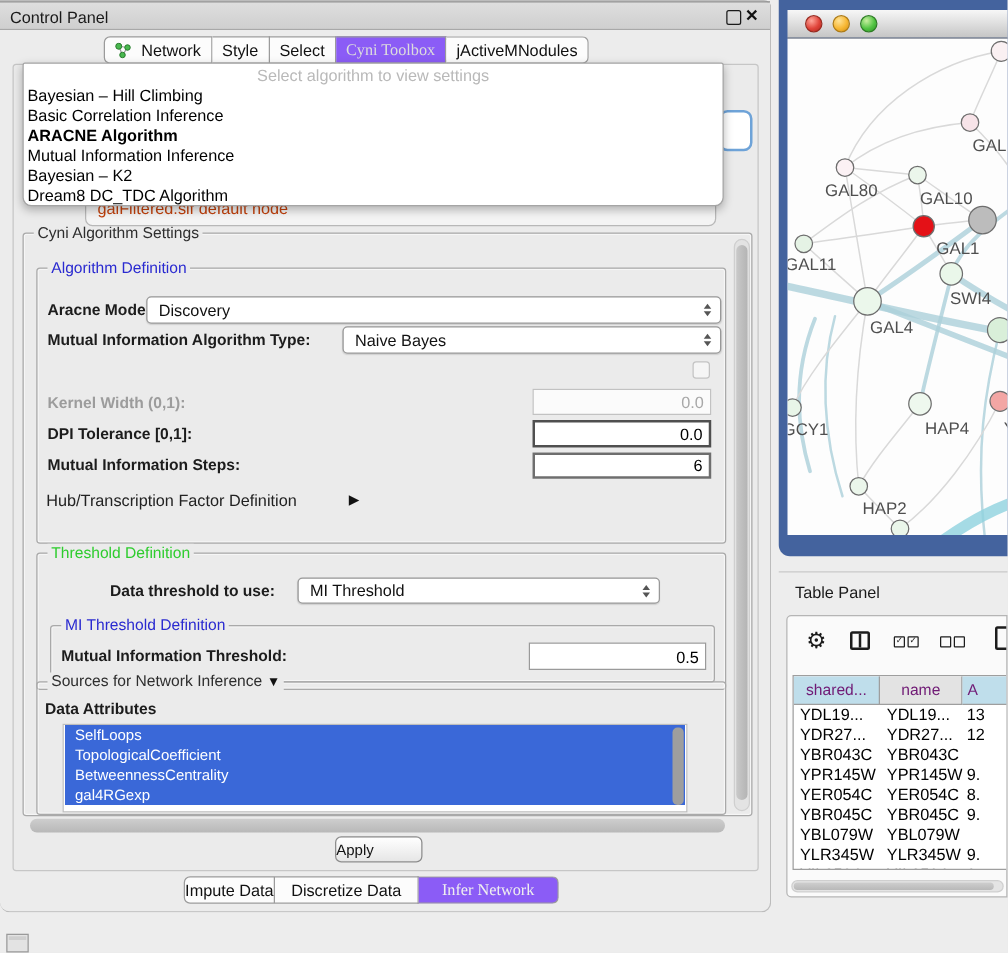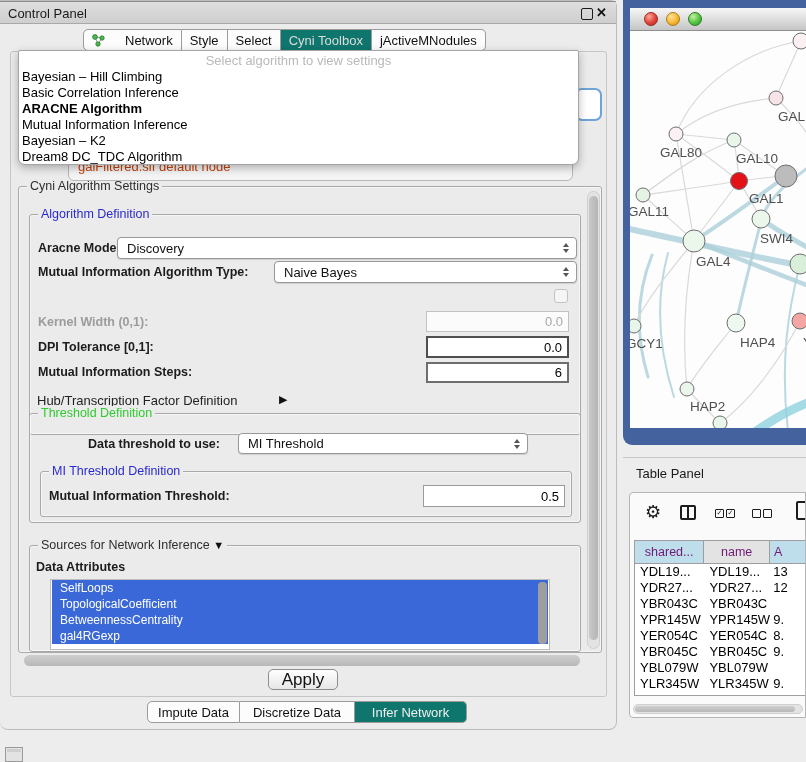--- a/index.html
+++ b/index.html
@@ -15,25 +15,25 @@
     background:linear-gradient(#dedede,#cfcfcf);border-bottom:1px solid #a8a8a8;
     border-top:1px solid #8c8c8c;box-sizing:border-box;}
   #cp-title{position:absolute;left:8px;top:4px;font-size:13px;color:#1a1a1a;}
   #cp-float{position:absolute;left:581px;top:6px;width:10px;height:10px;
     border:1.5px solid #1a1a1a;border-radius:2px;background:transparent;}
   #cp-close{position:absolute;left:596px;top:3px;font-size:13px;font-weight:bold;color:#111;}
 
   
   .seg-row{position:absolute;display:flex;height:22px;}
   .seg{box-sizing:border-box;border:1px solid #9b9b9b;border-left:none;background:#fcfcfc;
-    font-size:13px;color:#111;display:flex;align-items:center;justify-content:center;gap:20px;
+    font-size:13px;color:#111;display:flex;align-items:center;justify-content:center;gap:8px;
     padding:0 8px;white-space:nowrap;}
   .seg:first-child{border-left:1px solid #9b9b9b;border-radius:5px 0 0 5px;}
   .seg:last-child{border-radius:0 5px 5px 0;}
-  .seg.selected{background:#0f766e;color:#dcdcdc;}
+  .seg.selected{background:#8b5cf6;color:#dcdcdc;font-family:Liberation Serif, serif;}
   #cp-tabs{left:83px;top:28px;}
   #cp-bottom-tabs{left:147px;top:700px;}
   #cp-bottom-tabs .seg.selected{color:#efefef;}
 
   
   #cp-body{position:absolute;left:10px;top:50px;width:597px;height:646px;
     background:#ebebeb;border:1px solid #c6c6c6;border-radius:3px;box-sizing:border-box;}
 
   
   #ghost-combo{position:absolute;left:68px;top:154px;width:505px;height:26px;
@@ -91,21 +91,21 @@
   #attr-scroll{position:absolute;width:9px;border-radius:4px;background:#9e9e9e;}
 
   
   .sb-track-v{position:absolute;background:#e3e3e3;border:1px solid #cfcfcf;border-radius:7px;box-sizing:border-box;}
   .sb-thumb{position:absolute;background:linear-gradient(90deg,#c9c9c9,#b4b4b4);border-radius:6px;}
   .sb-thumb-h{position:absolute;background:linear-gradient(#cecece,#b8b8b8);border-radius:6px;}
 
   
   #apply-btn{position:absolute;left:268px;top:668px;width:70px;height:21px;
     background:linear-gradient(#ffffff,#e6e6e6);border:1px solid #8d8d8d;border-radius:5px;
-    font-size:17px;color:#111;display:flex;align-items:center;justify-content:center;box-sizing:border-box;}
+    font-size:12px;color:#111;display:flex;align-items:center;box-sizing:border-box;}
 
   
   #net-window{position:absolute;left:623px;top:0;width:183px;height:445px;
     background:#44639e;border-radius:0 0 0 9px;}
   #net-titlebar{position:absolute;left:7px;top:8px;width:176px;height:23px;
     background:linear-gradient(#f7f7f7,#c5c5c5);border-bottom:1px solid #8f8f8f;box-sizing:border-box;}
   .light{position:absolute;top:4px;width:14px;height:14px;border-radius:50%;box-sizing:border-box;}
   .light.red{left:14px;background:radial-gradient(circle at 35% 30%,#ffa599,#e0443a 55%,#ad261d);border:1px solid #992a20;}
   .light.yellow{left:36px;background:radial-gradient(circle at 35% 30%,#ffe396,#f7b733 55%,#d08c14);border:1px solid #ad7b16;}
   .light.green{left:58px;background:radial-gradient(circle at 35% 30%,#c8efa0,#52c443 55%,#2f9426);border:1px solid #2d7d24;}
@@ -240,21 +240,21 @@
 
         <span class="lbl" style="left:8px;top:150px;">Mutual Information Steps:</span>
         <div class="field f-med" style="left:396px;top:147px;width:143px;height:21px;">
           <span>6</span>
         </div>
       </div>
 
       <span class="plain-lbl" style="left:18px;top:206px;">Hub/Transcription Factor Definition</span>
       <span class="tri" style="position:absolute;left:260px;top:206px;">▶</span>
 
-      <div class="gbox" style="left:10px;top:226px;width:552px;height:110px;">
+      <div class="gbox" style="left:10px;top:255px;width:552px;height:110px;">
         <span class="gbox-label green">Threshold Definition</span>
 
         <span class="lbl" style="left:58px;top:23px;">Data threshold to use:</span>
         <div class="combo" style="left:208px;top:19px;width:290px;height:21px;gap:28px;">
           <span class="val">MI Threshold</span>
           <span class="arrows">
               <i class="up"></i>
               <i class="dn"></i>
             </span>
         </div>
@@ -288,21 +288,21 @@
       </div>
     </div>
 
     <div class="sb-thumb-h" style="left:24px;top:654px;width:556px;height:11px;"></div>
 
     <div id="apply-btn">
       <span>Apply</span>
     </div>
 
     <div class="seg-row" id="cp-bottom-tabs">
-      <div class="seg" style="width:93px;align-items:center;">
+      <div class="seg" style="width:73px;align-items:center;">
         <span>Impute Data</span>
       </div>
       <div class="seg" style="width:115px;">
         <span>Discretize Data</span>
       </div>
       <div class="seg selected" style="width:112px;">
         <span>Infer Network</span>
       </div>
     </div>
   </section>

